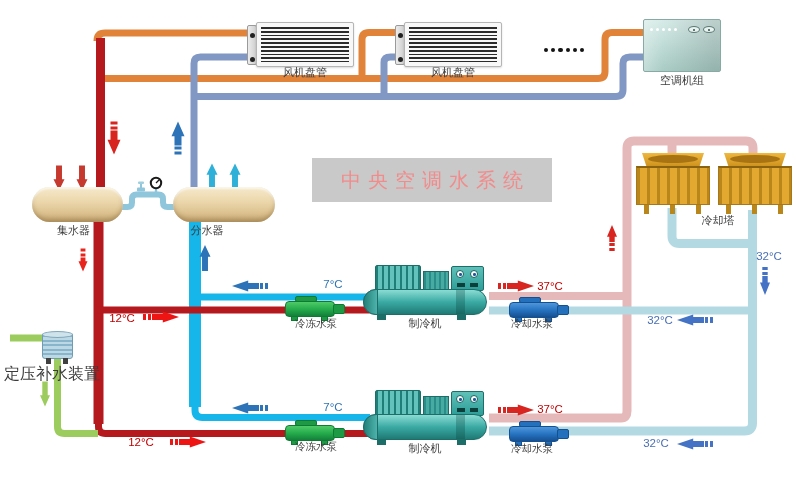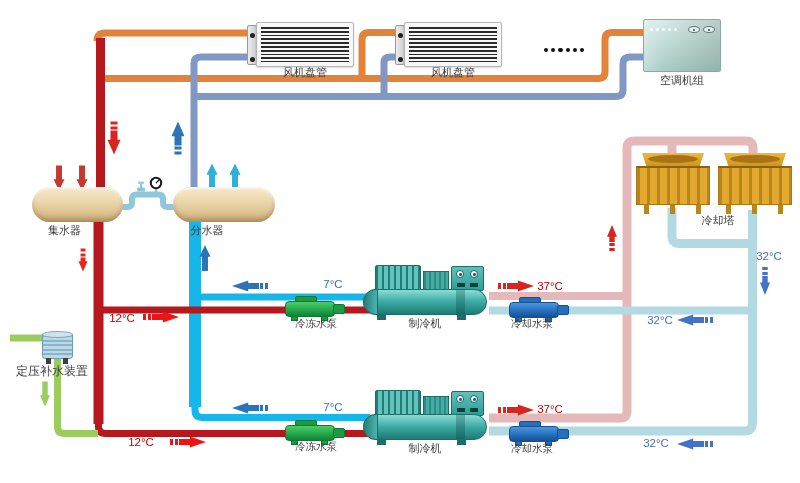--- a/index.html
+++ b/index.html
@@ -204,20 +204,23 @@
           <rect x="-13" y="-2.97" width="3" height="5.94" fill="#d8251f"></rect>
         </g>
         <g transform="translate(695,444) rotate(180)">
           <polygon points="-9,-2.97 1.8000000000000007,-2.97 1.8000000000000007,-5.5 18,0 1.8000000000000007,5.5 1.8000000000000007,2.97 -9,2.97" fill="#4472c4"></polygon>
           <rect x="-18" y="-2.97" width="3" height="5.94" fill="#4472c4"></rect>
           <rect x="-13" y="-2.97" width="3" height="5.94" fill="#4472c4"></rect>
         </g>
       </g>
   </svg>
 
+  <div class="banner">
+    <span>中央空调水系统</span>
+  </div>
 
   <div class="comp fan-coil" style="left:247px;top:22px">
     <div class="fc-ports">
       <i class="fc-dot" style="top:7px"></i>
       <i class="fc-dot" style="top:31px"></i>
     </div>
     <div class="fc-body">
         <div class="fc-fins"></div>
       </div>
   </div>
@@ -248,21 +251,21 @@
     <i class="ahu-dot" style="left:12px"></i>
     <i class="ahu-dot" style="left:18px"></i>
     <i class="ahu-dot" style="left:24px"></i>
     <i class="ahu-dot" style="left:30px"></i>
     <span class="knob" style="right:20px"></span>
     <span class="knob" style="right:5px"></span>
   </div>
   <div class="lbl" style="left:643px;top:74px;width:78px">空调机组</div>
 
   <div class="comp tank" style="left:32px;top:187px;width:91px"></div>
-  <div class="lbl" style="left:19px;top:224px;width:91px">集水器</div>
+  <div class="lbl" style="left:28px;top:224px;width:91px">集水器</div>
   <div class="comp tank" style="left:173px;top:187px;width:102px"></div>
   <div class="lbl" style="left:156px;top:224px;width:102px">分水器</div>
 
   <div class="comp tower" style="left:636px;top:153px">
     <div class="t-basin"></div>
     <div class="t-body"></div>
     <i class="t-foot" style="left:8px"></i>
     <i class="t-foot" style="left:34px"></i>
     <i class="t-foot" style="left:60px"></i>
   </div>
@@ -344,21 +347,21 @@
       <i class="p-foot" style="left:36px"></i>
   </div>
   <div class="lbl" style="left:501px;top:443px;width:62px;font-size:10.5px">冷却水泵</div>
 
   <div class="comp mk-tank">
     <div class="mk-body"></div>
     <div class="mk-top"></div>
     <i class="mk-foot" style="left:4px"></i>
     <i class="mk-foot" style="left:21px"></i>
   </div>
-  <div class="lbl" style="left:2px;top:365px;width:100px;font-size:12px">定压补水装置</div>
+  <div class="lbl" style="left:2px;top:365px;width:100px;font-size:16px">定压补水装置</div>
 
   <div id="temp-layer">
       <div class="temp" style="left: 333px; top: 284px; color: rgb(46, 116, 181);">7°C</div>
       <div class="temp" style="left: 122px; top: 318px; color: rgb(192, 0, 0);">12°C</div>
       <div class="temp" style="left: 550px; top: 286px; color: rgb(192, 0, 0);">37°C</div>
       <div class="temp" style="left: 769px; top: 256px; color: rgb(74, 111, 181);">32°C</div>
       <div class="temp" style="left: 660px; top: 320px; color: rgb(74, 111, 181);">32°C</div>
       <div class="temp" style="left: 333px; top: 407px; color: rgb(46, 116, 181);">7°C</div>
       <div class="temp" style="left: 141px; top: 442px; color: rgb(192, 0, 0);">12°C</div>
       <div class="temp" style="left: 550px; top: 409px; color: rgb(192, 0, 0);">37°C</div>

